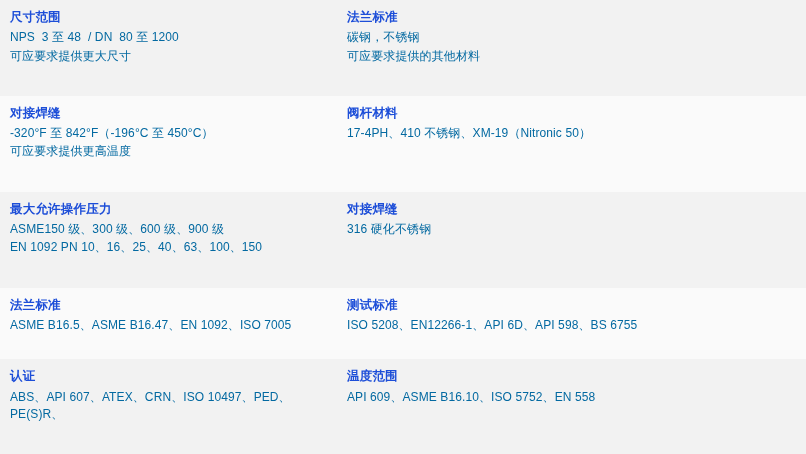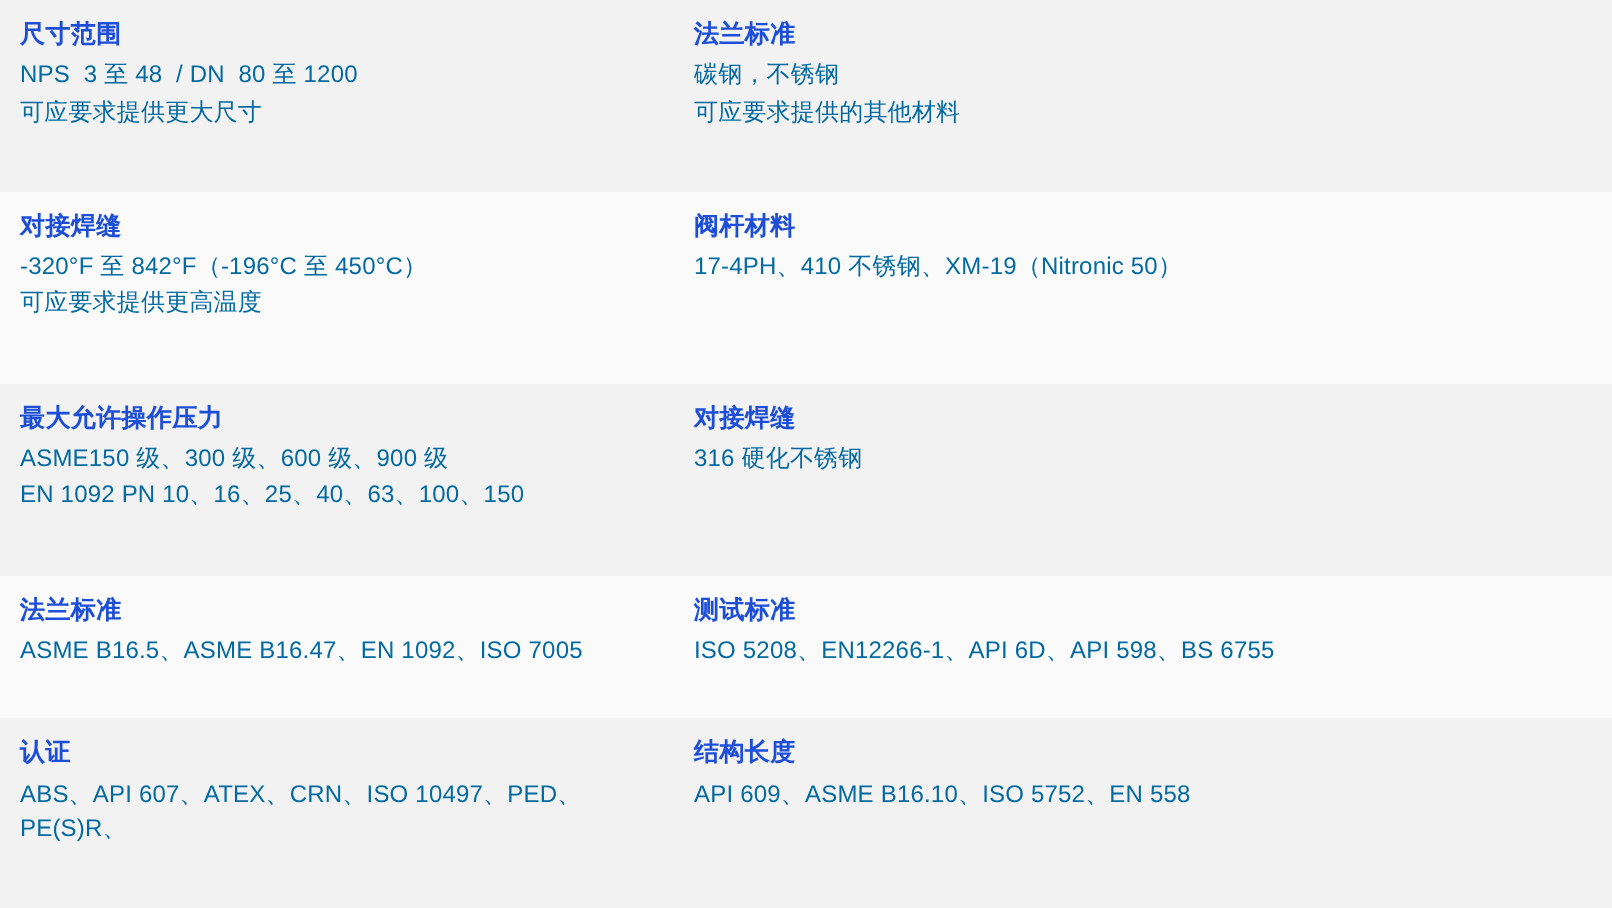--- a/index.html
+++ b/index.html
@@ -115,19 +115,19 @@
       </td>
     </tr>
 
     <tr>
       <td class="col-left">
         <div class="title">认证</div>
         <div class="line">ABS、API 607、ATEX、CRN、ISO 10497、PED、PE(S)R、</div>
 
       </td>
       <td class="col-right">
-        <div class="title">结构长度</div>
+        <div class="title">温度范围</div>
         <div class="line">API 609、ASME B16.10、ISO 5752、EN 558</div>
       </td>
     </tr>
 
   </tbody>
 </table>
 
 </body></html>

